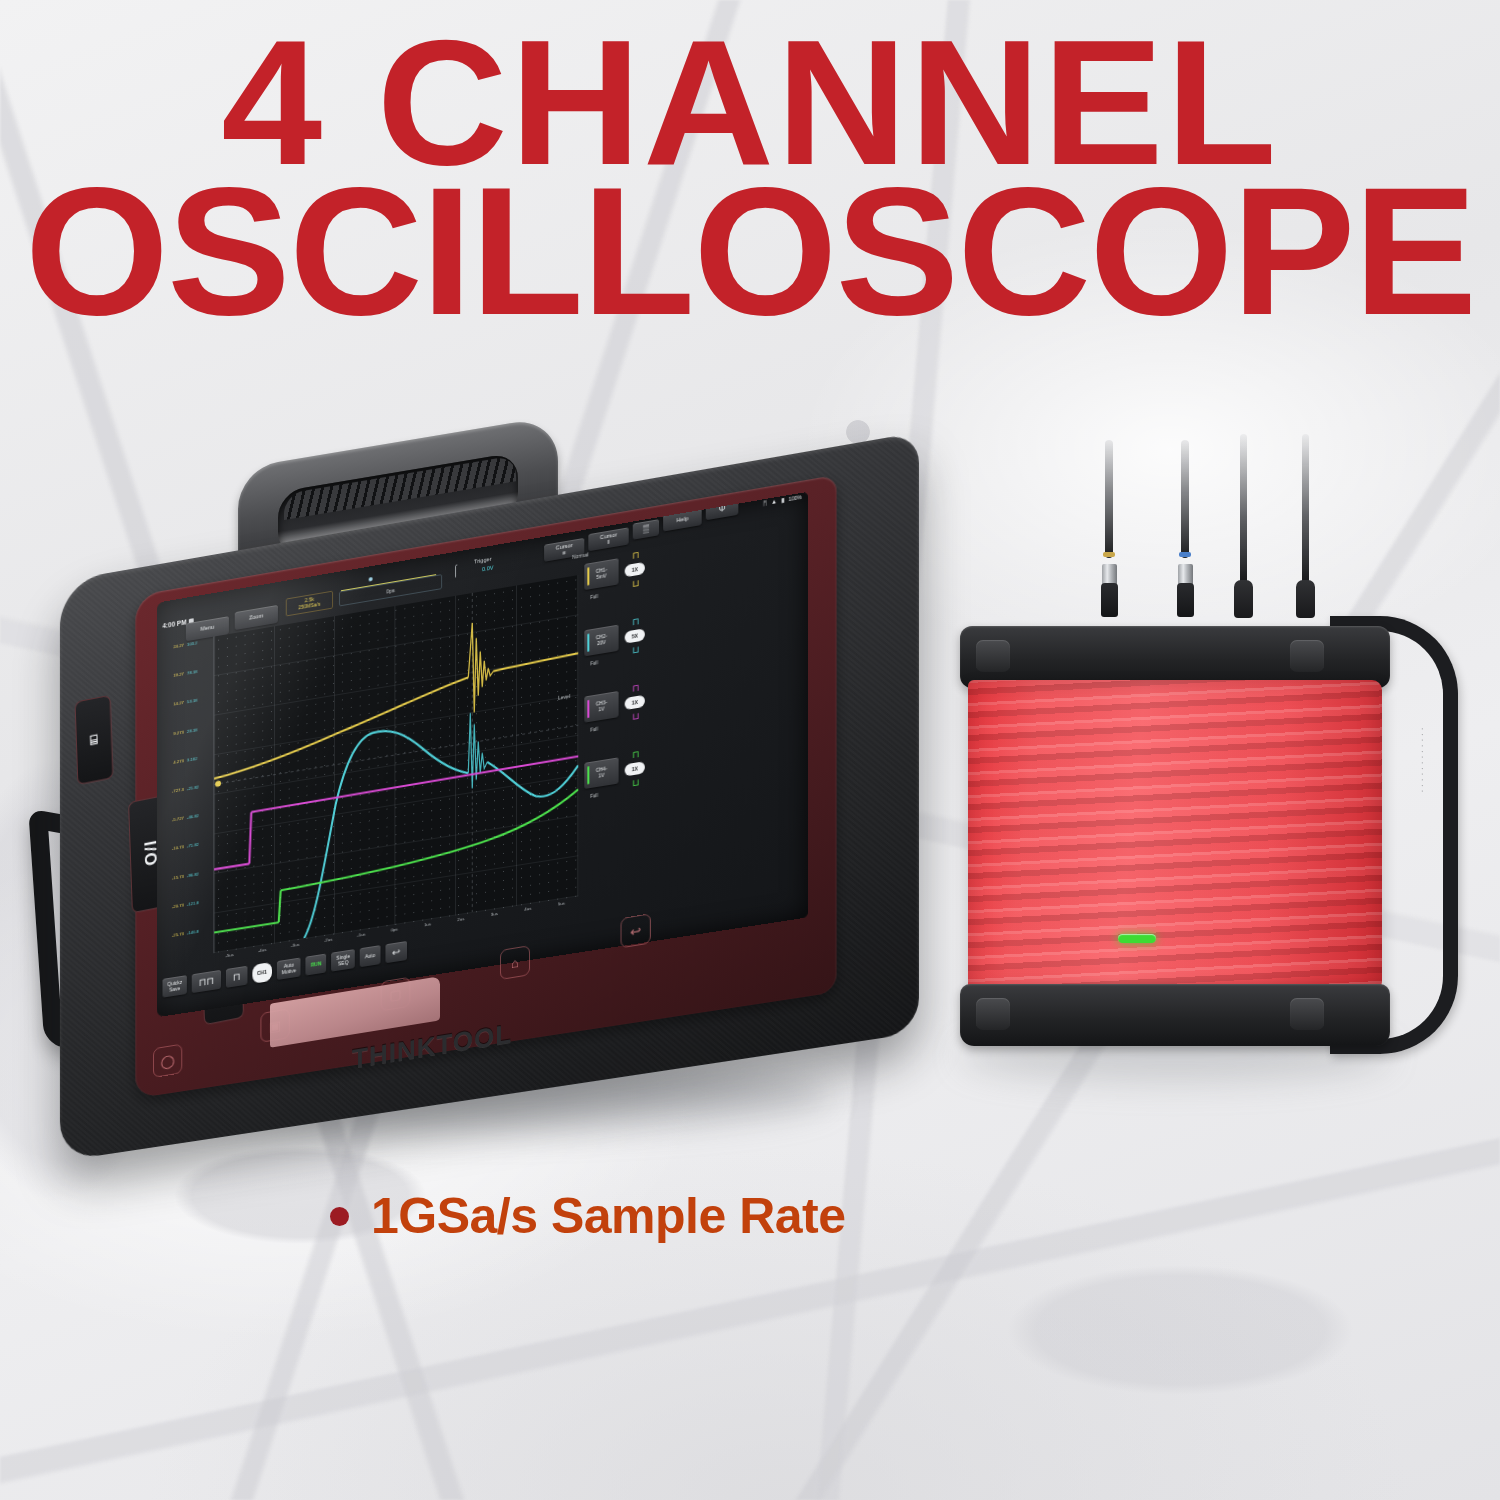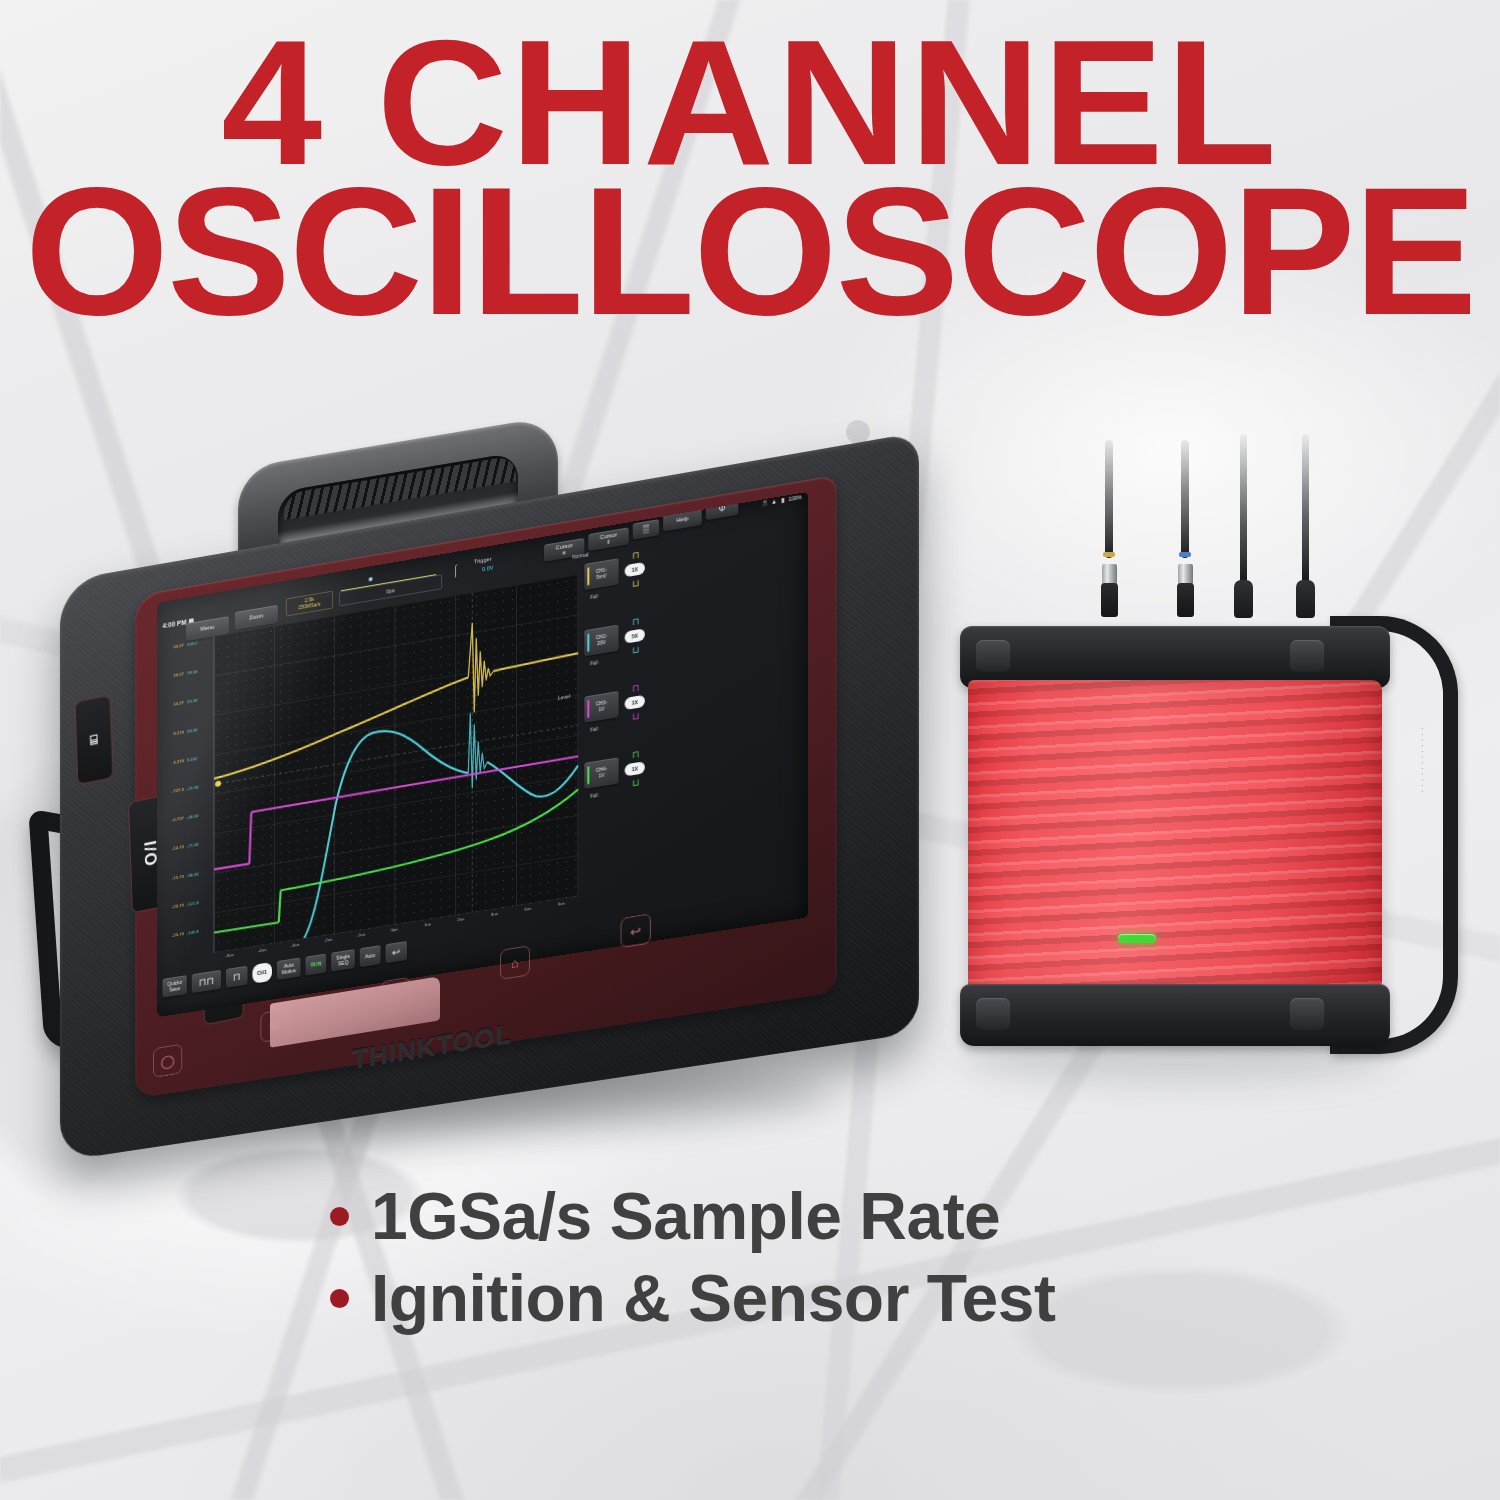--- a/index.html
+++ b/index.html
@@ -53,21 +53,21 @@
   #hl2 { font-size: 182px; letter-spacing: -2px; margin-top: -6px; }
 
   
   #bullets { position: absolute; left: 330px; top: 1175px; z-index: 7; }
   .bullet-row { display: flex; align-items: center; height: 82px; }
   .bullet-dot {
     width: 19px; height: 19px; border-radius: 50%;
     background: #9C1B22; margin-right: 22px; flex: 0 0 auto;
   }
   .bullet-text {
-    font-size: 66px; font-weight: 700; color: #404040;
+    font-size: 50px; font-weight: 700; color: #c2410c;
     letter-spacing: -.5px; white-space: nowrap;
   }
 
   
   #tablet { position: absolute; left: 52px; top: 430px; width: 880px; height: 680px; z-index: 5; }
 
   
   #handle {
     position: absolute; left: 186px; top: 12px; width: 320px; height: 108px;
     background: linear-gradient(180deg,#6f7073 0%,#4c4d50 48%,#303134 100%);
@@ -662,17 +662,13 @@
       <span class="bumper" style="left: 330px; top: 14px;"></span>
     </div>
   </div>
 </div>
 
 <div id="bullets">
   <div class="bullet-row">
     <span class="bullet-dot"></span>
     <span class="bullet-text">1GSa/s Sample Rate</span>
   </div>
-  <div class="bullet-row">
-    <span class="bullet-dot"></span>
-    <span class="bullet-text">Ignition &amp; Sensor Test</span>
-  </div>
 </div>
 
 </body></html>

